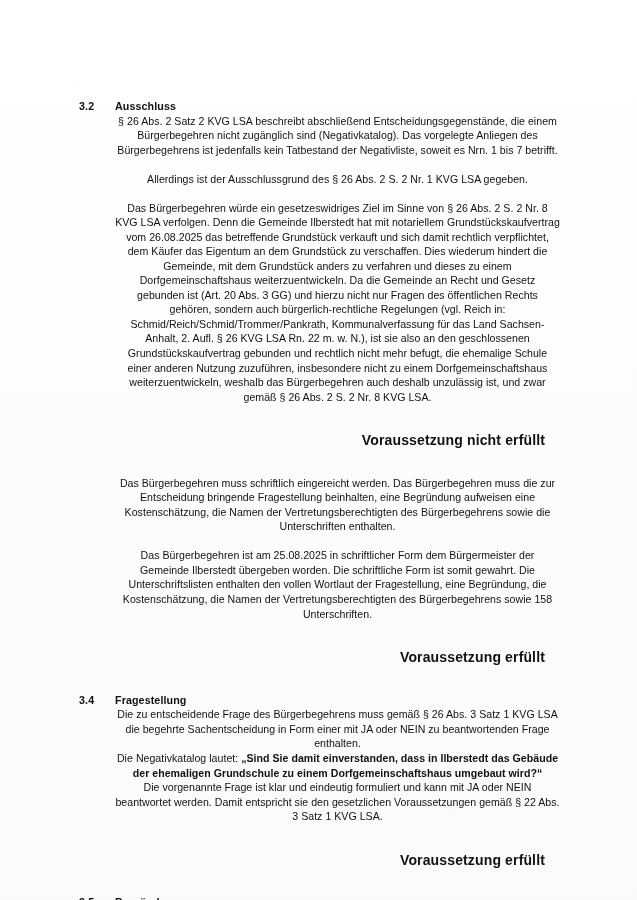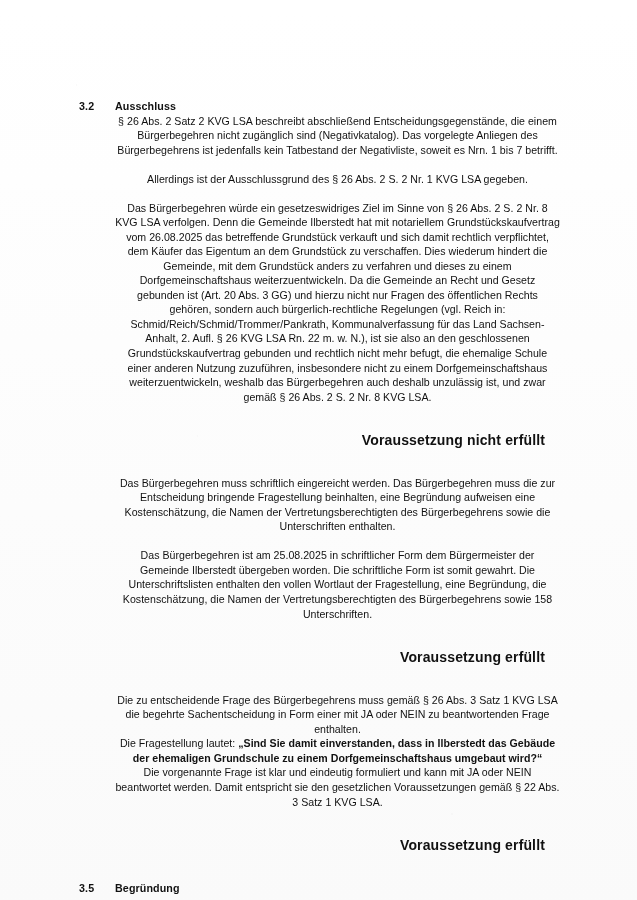--- a/index.html
+++ b/index.html
@@ -118,23 +118,27 @@
         <p class="para">Das Bürgerbegehren muss schriftlich eingereicht werden. Das Bürgerbegehren muss die zur Entscheidung bringende Fragestellung beinhalten, eine Begründung aufweisen eine Kostenschätzung, die Namen der Vertretungsberechtigten des Bürgerbegehrens sowie die Unterschriften enthalten.</p>
         <p class="para">Das Bürgerbegehren ist am 25.08.2025 in schriftlicher Form dem Bürgermeister der Gemeinde Ilberstedt übergeben worden. Die schriftliche Form ist somit gewahrt. Die Unterschriftslisten enthalten den vollen Wortlaut der Fragestellung, eine Begründung, die Kostenschätzung, die Namen der Vertretungsberechtigten des Bürgerbegehrens sowie 158 Unterschriften.</p>
       </div>
       <div class="gap-after-para"></div>
       <div class="verdict">Voraussetzung erfüllt</div>
     </div>
 
     <div class="gap-after-verdict"></div>
 
     <div class="section">
+      <div class="heading-row">
+        <span class="sec-num">3.4</span>
+        <span class="sec-title">Fragestellung</span>
+      </div>
       <div class="body-block">
         <p class="para tight">Die zu entscheidende Frage des Bürgerbegehrens muss gemäß § 26 Abs. 3 Satz 1 KVG LSA die begehrte Sachentscheidung in Form einer mit JA oder NEIN zu beantwortenden Frage enthalten.</p>
-        <p class="para tight"><span>Die Fragestellung lautet: </span><b class="quoted">„Sind Sie damit einverstanden, dass in Ilberstedt das Gebäude der ehemaligen Grundschule zu einem Dorfgemeinschaftshaus umgebaut wird?“</b></p>
+        <p class="para tight"><span>Die Negativkatalog lautet: </span><b class="quoted">„Sind Sie damit einverstanden, dass in Ilberstedt das Gebäude der ehemaligen Grundschule zu einem Dorfgemeinschaftshaus umgebaut wird?“</b></p>
         <p class="para tight">Die vorgenannte Frage ist klar und eindeutig formuliert und kann mit JA oder NEIN beantwortet werden. Damit entspricht sie den gesetzlichen Voraussetzungen gemäß § 22 Abs. 3 Satz 1 KVG LSA.</p>
       </div>
       <div class="gap-after-para"></div>
       <div class="verdict">Voraussetzung erfüllt</div>
     </div>
 
     <div class="gap-after-verdict"></div>
 
     <div class="section">
       <div class="heading-row">

